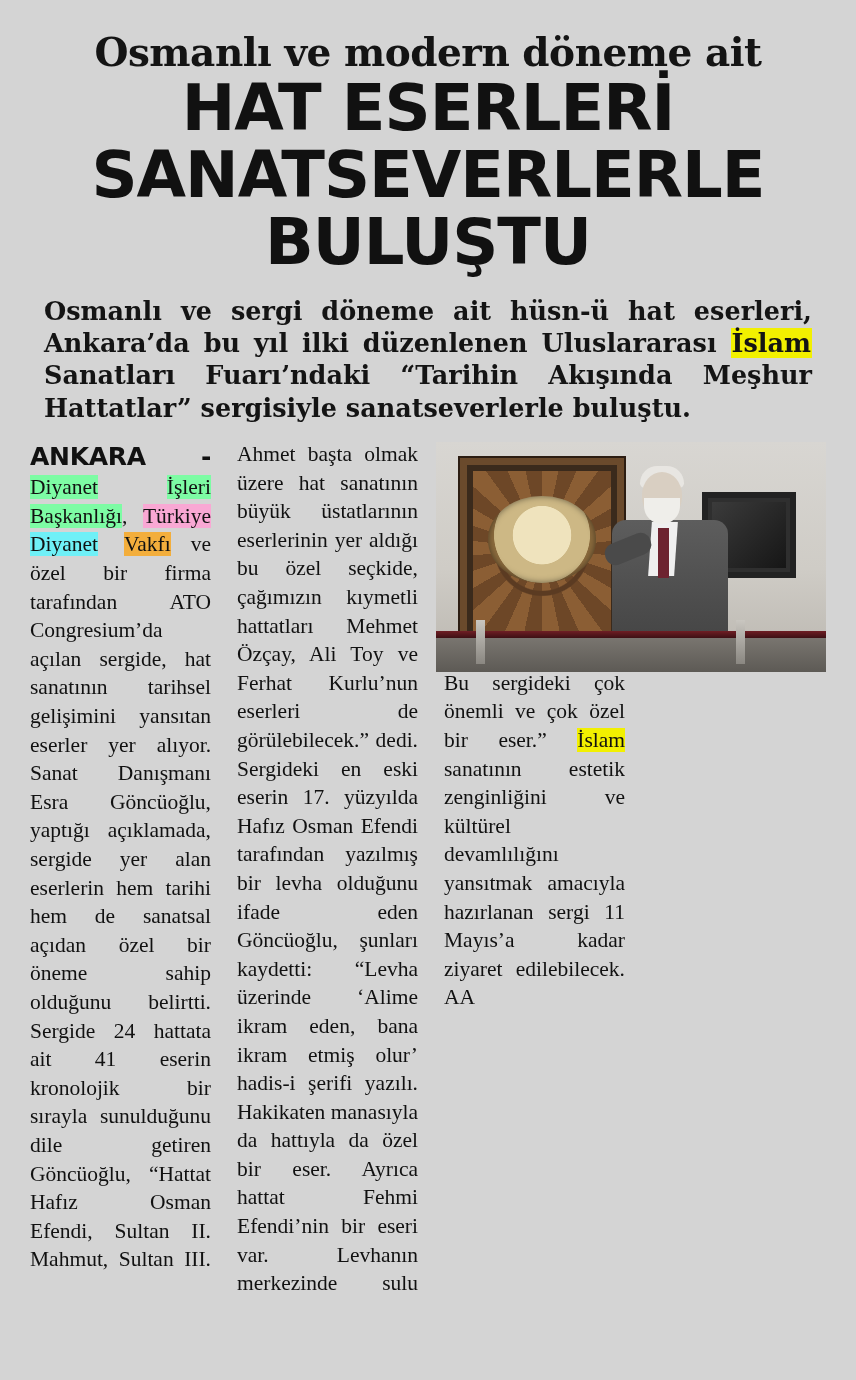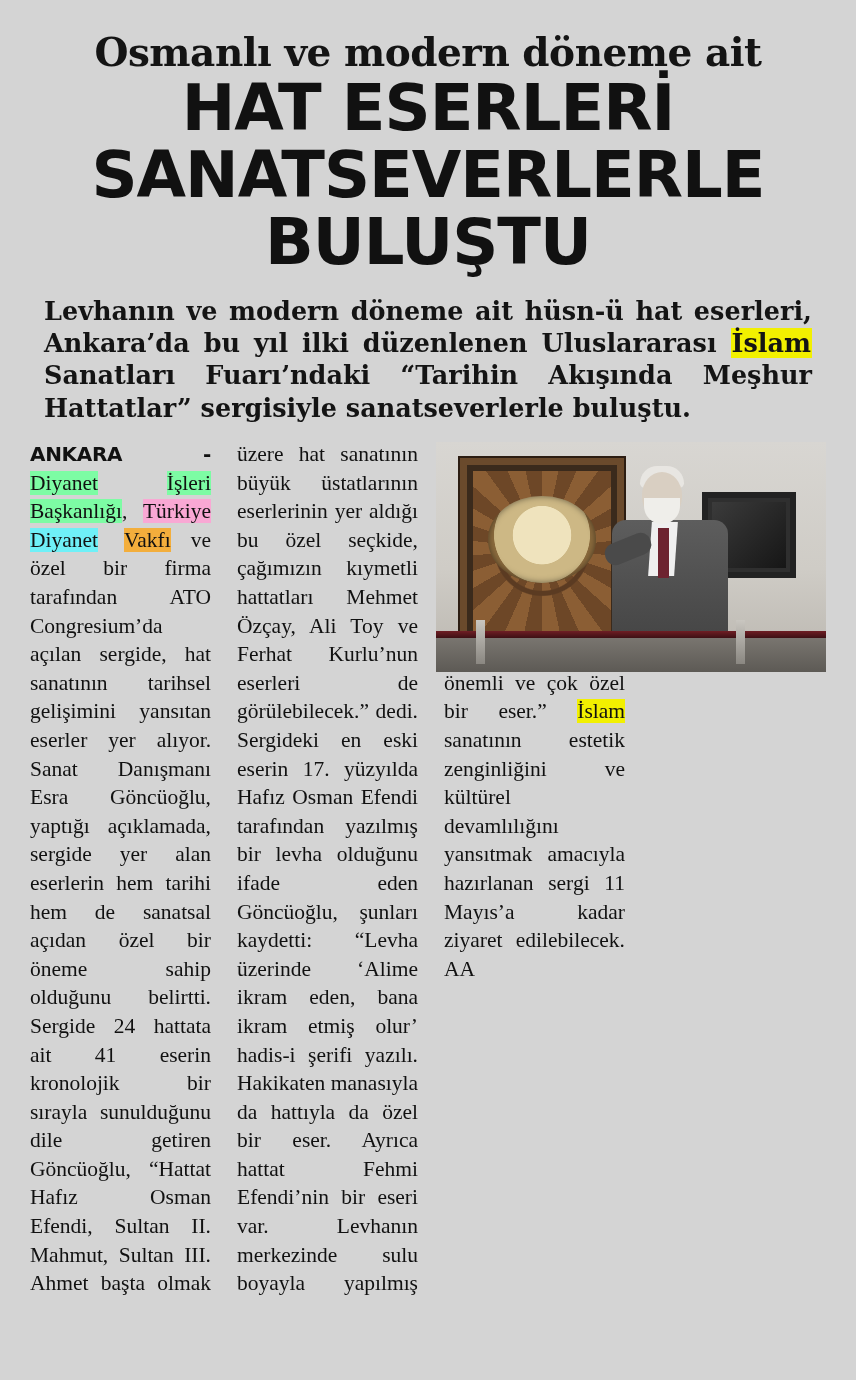--- a/index.html
+++ b/index.html
@@ -154,21 +154,21 @@
     line-height: 1.33;
     text-align: justify;
     hyphens: manual;
     color: #111;
     height: 860px;
   }
   .cols p { margin: 0; }
   .lead-label {
     font-family: "DejaVu Sans", sans-serif;
     font-weight: bold;
-    font-size: 20px;
+    font-size: 25px;
     letter-spacing: -0.3px;
   }
   .hl-green { background: #7dfca4; }
   .hl-orange { background: #f9a8d4; }
   .hl-cyan { background: #6ff0f7; }
   .hl-gold { background: #f3ae3c; margin-left: 6px; }
   .hl-yellow { background: #f2f000; }
 </style>
 </head>
 <body>
@@ -177,21 +177,21 @@
 
   <div class="kicker">Osmanlı ve modern döneme ait</div>
 
   <div class="headline">
     <span class="l1">HAT ESERLERİ</span>
     <span class="l2">SANATSEVERLERLE</span>
     <span class="l3">BULUŞTU</span>
   </div>
 
   <div class="deck">
-    <span>Levhanın ve modern döneme ait hüsn-ü hat eserleri, Ankara’da bu yıl ilki düzenlenen Uluslararası </span><span class="hl-yellow">İslam</span><span> Sanatları Fuarı’ndaki “Tarihin Akışında Meşhur Hattatlar” sergisiyle sanatseverlerle buluştu.</span>
+    <span>Osmanlı ve sergi döneme ait hüsn-ü hat eserleri, Ankara’da bu yıl ilki düzenlenen Uluslararası </span><span class="hl-yellow">İslam</span><span> Sanatları Fuarı’ndaki “Tarihin Akışında Meşhur Hattatlar” sergisiyle sanatseverlerle buluştu.</span>
   </div>
 
   <div class="content">
 
     <div class="photo">
       <div class="wall"></div>
       <div class="frame-big">
         <div class="art"></div>
         <div class="plate"></div>
       </div>

